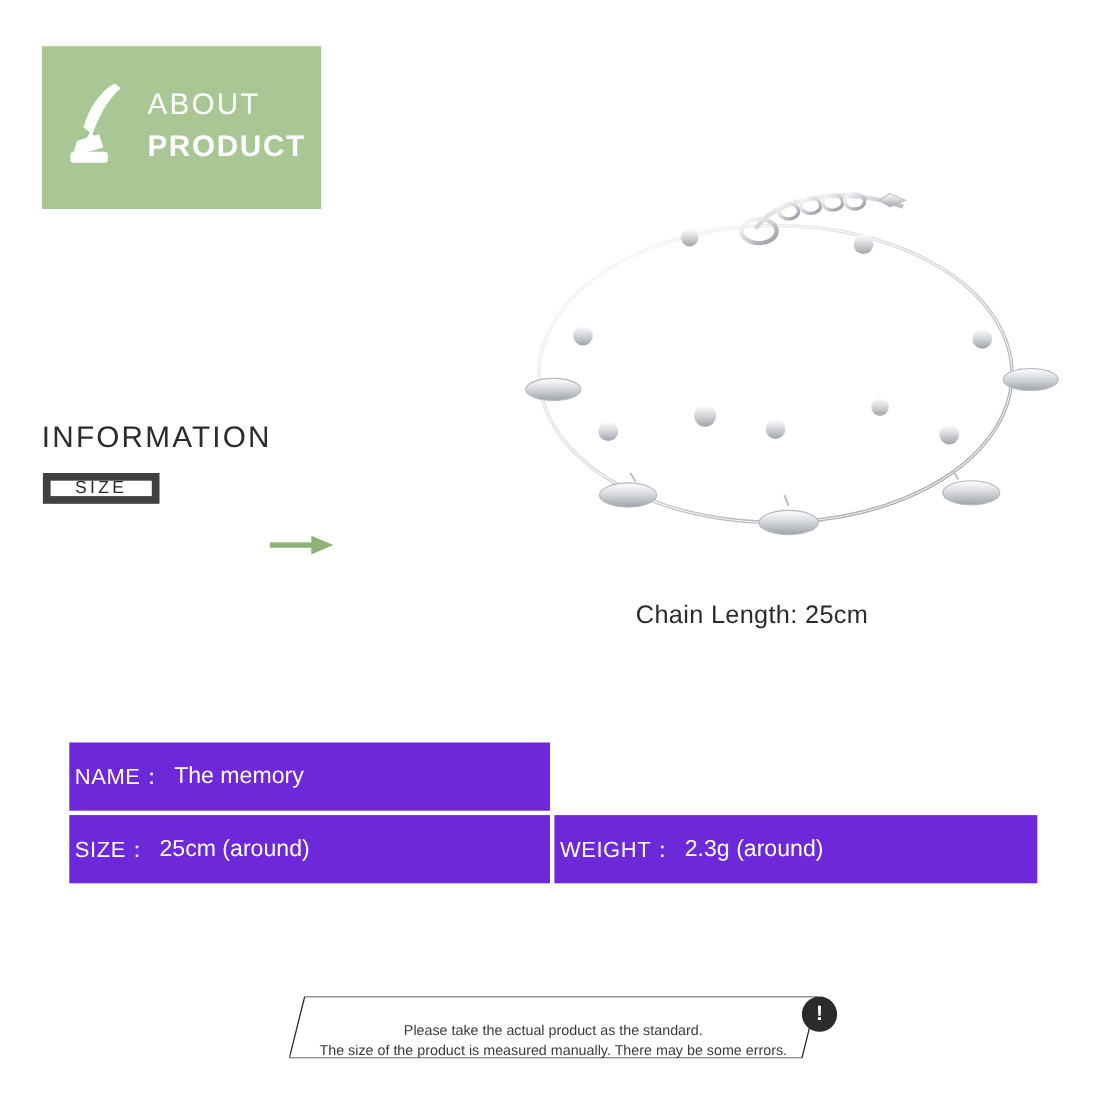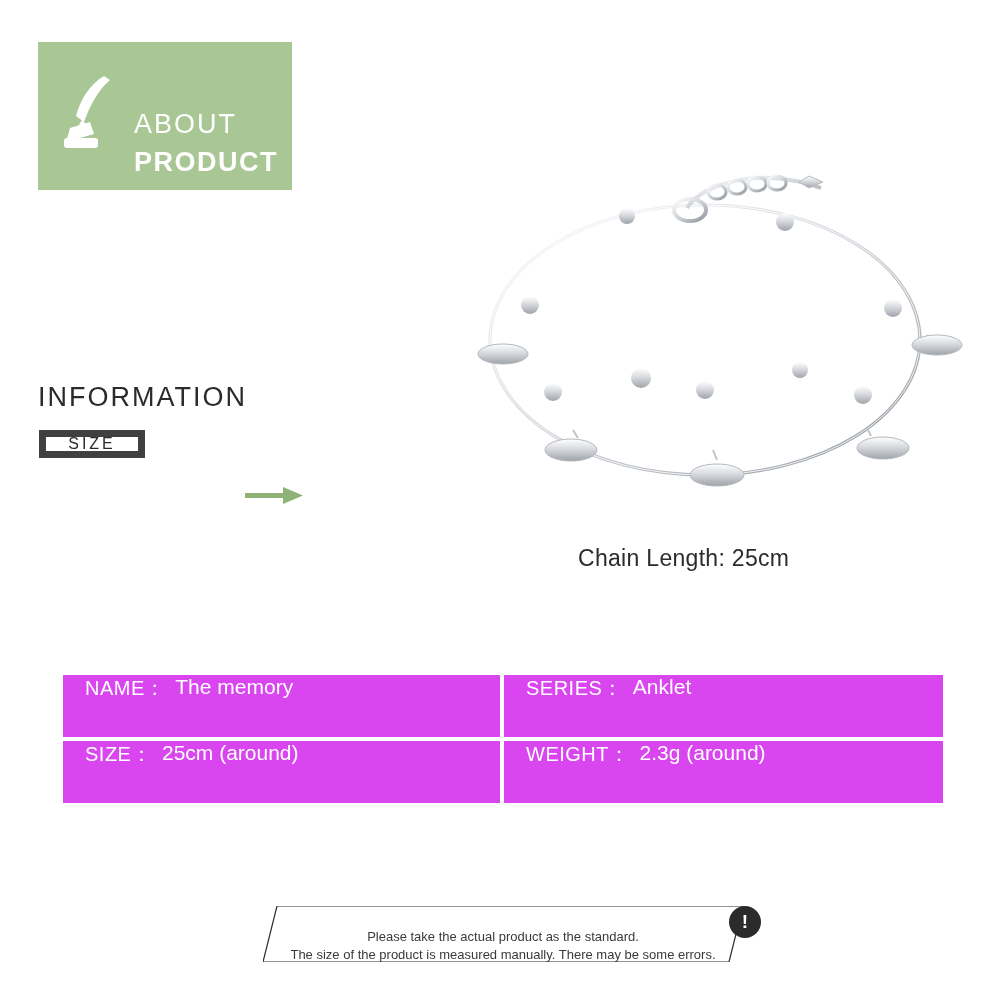--- a/index.html
+++ b/index.html
@@ -39,21 +39,20 @@
     position: absolute;
     left: 96px;
     top: 34px;
     color: #ffffff;
   }
   .about-line1 {
     font-size: 27px;
     letter-spacing: 2px;
     font-weight: normal;
     line-height: 38px;
-    margin-top: 29px;
   }
   .about-line2 {
     font-size: 27px;
     letter-spacing: 1.5px;
     font-weight: bold;
     line-height: 38px;
   }
   .dashed-rule {
     position: absolute;
     left: 62px;
@@ -124,25 +123,25 @@
     display: flex;
     flex-direction: column;
     gap: 4px;
   }
   .spec-row {
     display: flex;
     gap: 4px;
     height: 62px;
   }
   .spec-cell {
-    background: #d946ef;
-    display: flex;
-    align-items: flex-start;
+    background: #6d28d9;
+    display: flex;
+    align-items: center;
     box-sizing: border-box;
-    padding-left: 22px;
+    padding-left: 5px;
     color: #ffffff;
   }
   .spec-cell.left { width: 437px; }
   .spec-cell.right { width: 439px; }
   .spec-key {
     font-size: 20px;
     letter-spacing: 0.5px;
   }
   .spec-val {
     font-size: 21px;
@@ -283,24 +282,20 @@
 
 <div class="chain-length">Chain Length: 25cm</div>
 
 <div class="spec-table">
 
   <div class="spec-row">
     <div class="spec-cell left">
       <span class="spec-key">NAME：</span>
       <span class="spec-val">The memory</span>
     </div>
-    <div class="spec-cell right">
-      <span class="spec-key">SERIES：</span>
-      <span class="spec-val">Anklet</span>
-    </div>
   </div>
 
 
   <div class="spec-row">
     <div class="spec-cell left">
       <span class="spec-key">SIZE：</span>
       <span class="spec-val">25cm (around)</span>
     </div>
     <div class="spec-cell right">
       <span class="spec-key">WEIGHT：</span>

